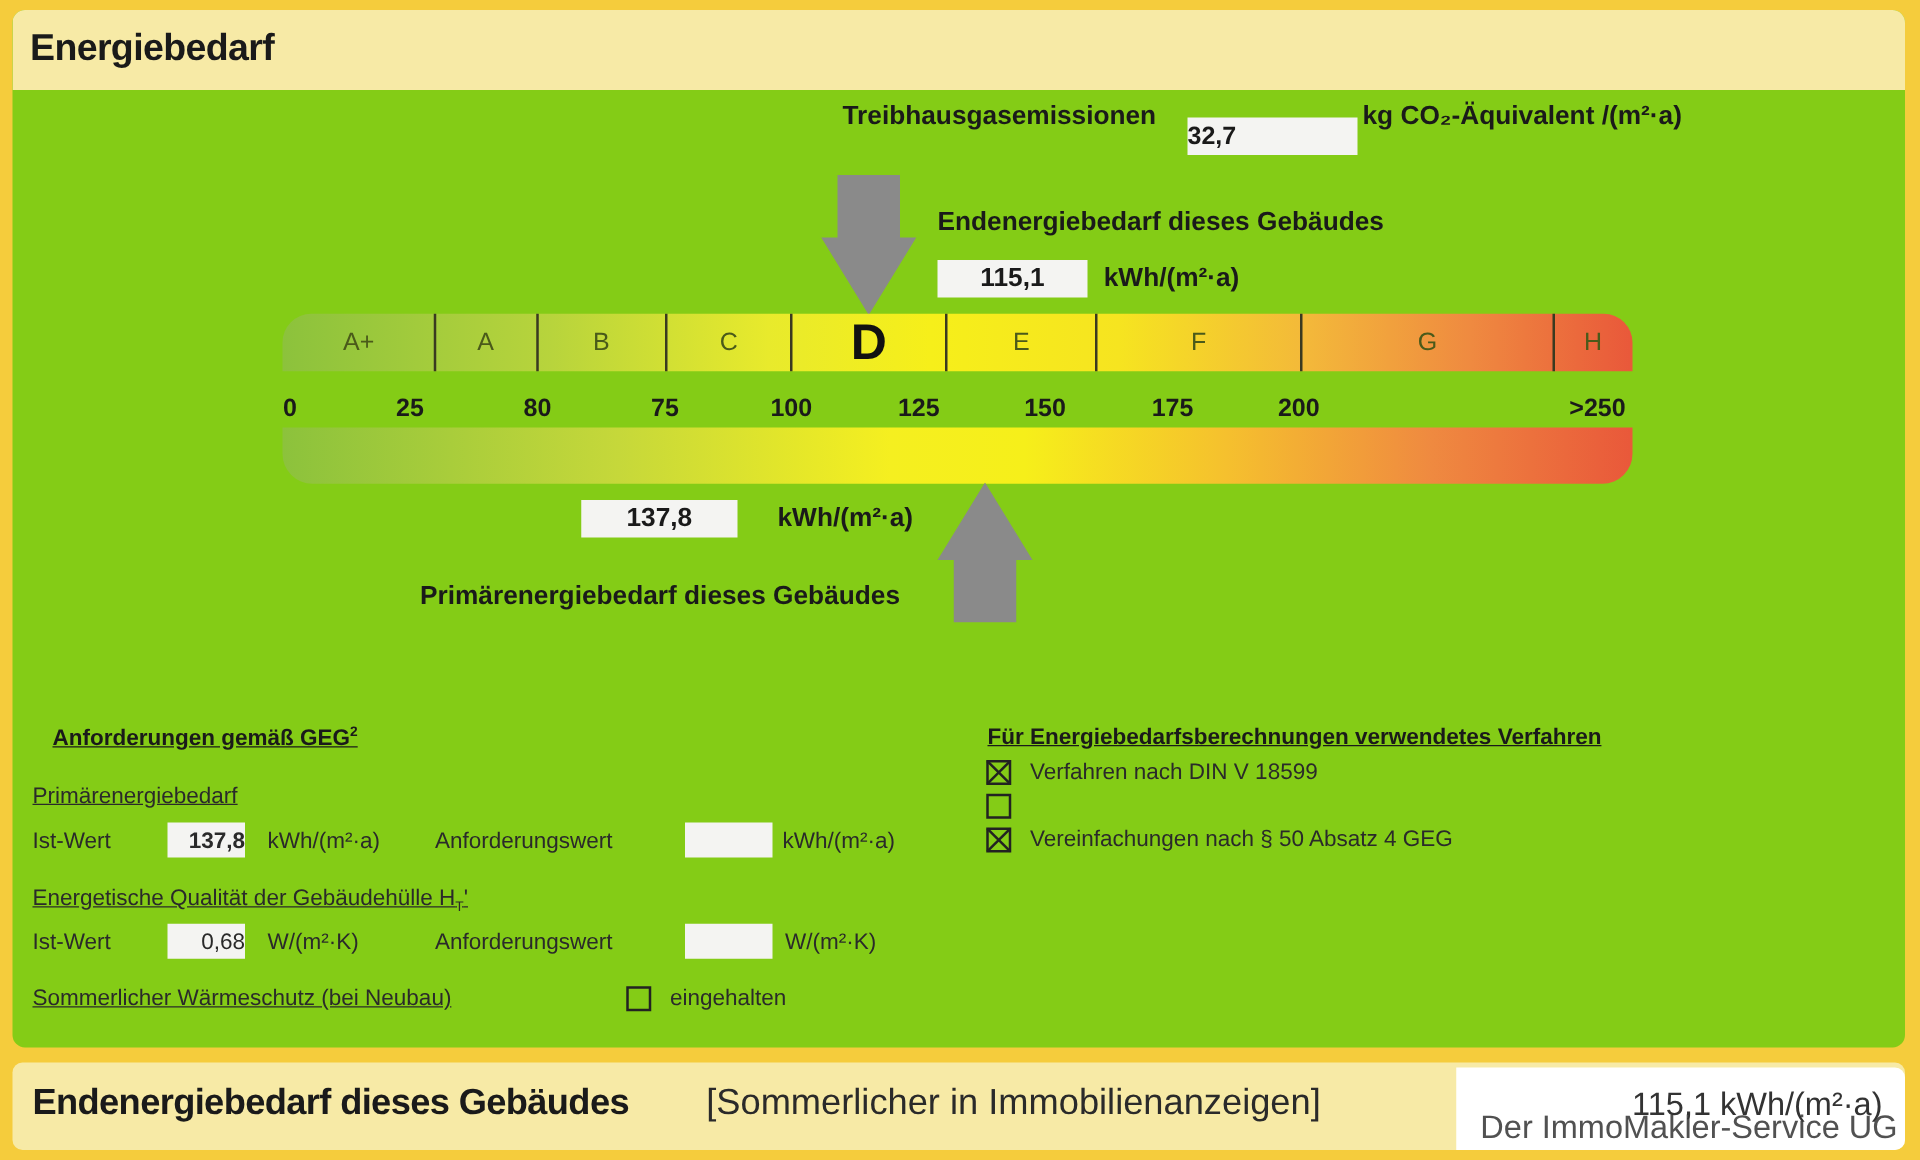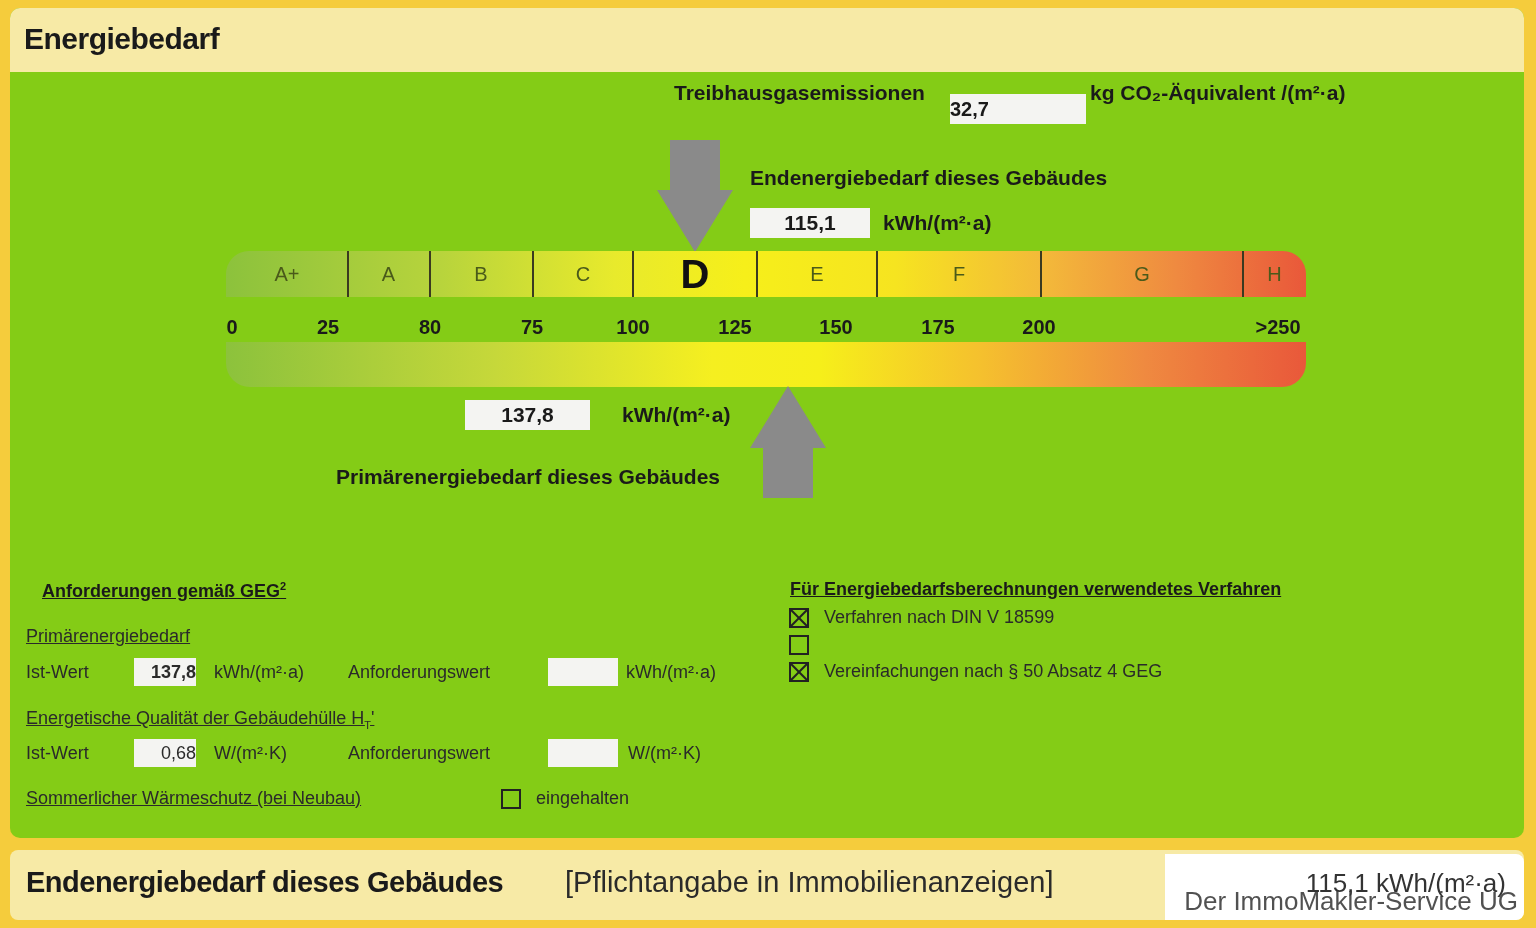--- a/index.html
+++ b/index.html
@@ -111,18 +111,18 @@
   <div class="abs bold u" style="left:780px;top:571px;font-size:18px;">Für Energiebedarfsberechnungen verwendetes Verfahren</div>
   <div class="cb cbx" style="left:779px;top:600px;"></div>
   <div class="abs small" style="left:814px;top:599px;">Verfahren nach DIN V 18599</div>
   <div class="cb" style="left:779px;top:627px;"></div>
   <div class="cb cbx" style="left:779px;top:654px;"></div>
   <div class="abs small" style="left:814px;top:653px;text-align:right;">Vereinfachungen nach § 50 Absatz 4 GEG</div>
 </div>
 
 <div class="footer">
   <div class="abs bold" style="left:16px;top:16px;font-size:29px;letter-spacing:-0.5px;">Endenergiebedarf dieses Gebäudes</div>
-  <div class="abs" style="left:555px;top:16px;font-size:29px;color:#2a2a2a;">[Pflichtangabe in Immobilienanzeigen]</div>
+  <div class="abs" style="left:555px;top:16px;font-size:29px;color:#2a2a2a;">[Sommerlicher in Immobilienanzeigen]</div>
   <div class="footer-box">
     <div class="abs" style="right:18px;top:14px;font-size:26px;color:#333;">115,1 kWh/(m²·a)</div>
     <div class="abs" style="right:6px;top:32px;font-size:26px;color:#333;opacity:0.85;">Der ImmoMakler-Service UG</div>
   </div>
 </div>
 
 </body></html>

